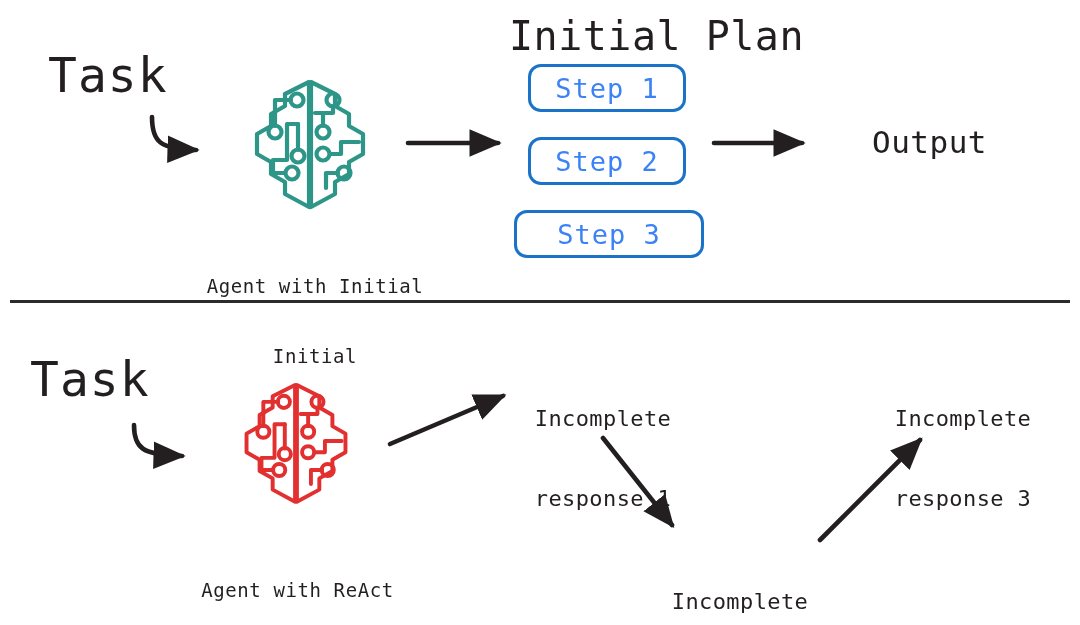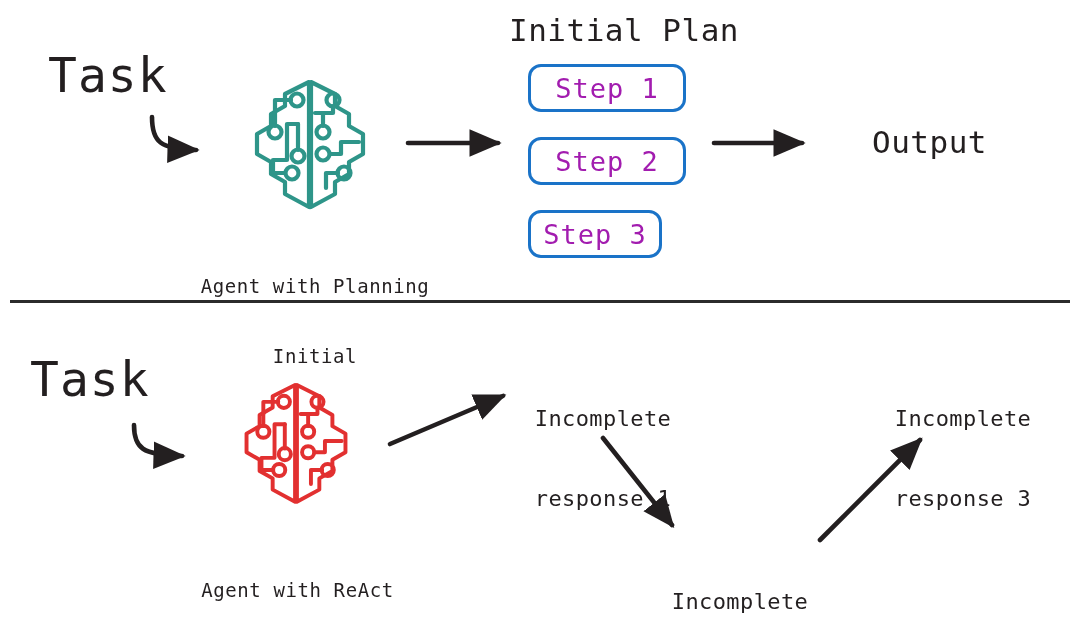--- a/index.html
+++ b/index.html
@@ -22,21 +22,21 @@
     white-space: pre;
     line-height: 1.22;
     color: #231f20;
     letter-spacing: 0.5px;
   }
   .task-label {
     font-size: 48px;
     letter-spacing: 1px;
   }
   .title-label {
-    font-size: 31px;
+    font-size: 40px;
   }
   .output-label {
     font-size: 31px;
     margin-left: 44px;
   }
   .caption {
     font-size: 19px;
     text-align: center;
     letter-spacing: 0.6px;
   }
@@ -50,21 +50,21 @@
     box-sizing: border-box;
     border: 3px solid #1a73c8;
     border-radius: 13px;
     display: flex;
     align-items: center;
     justify-content: center;
     background: #ffffff;
   }
   .step-box span {
     font-size: 27px;
-    color: #a21caf;
+    color: #3b82f6;
     letter-spacing: 1px;
     font-family: "DejaVu Sans Mono", "Liberation Mono", monospace;
   }
   .divider {
     position: absolute;
     background: #2b2b2b;
   }
   svg.overlay {
     position: absolute;
     left: 0;
@@ -109,33 +109,33 @@
         <circle cx="88" cy="64" r="6.5"></circle>
         <path d="M95 86 L106 86 L106 74 L124 74"></path>
         <circle cx="88" cy="86" r="6.5"></circle>
         <path d="M103 105 L91 105 L91 120"></path>
         <circle cx="109" cy="105" r="6.5"></circle>
       </g>
     </svg>
   </div>
 
   <div class="txt caption" style="left:175px; top:229px; width:280px;">
-    <div>Agent with Planning</div>
+    <div>Agent with Initial</div>
     <div>Initial</div>
   </div>
 
   <div class="txt title-label" style="left:509px; top:12px;">Initial Plan</div>
 
   <div class="step-box" style="left:528px; top:64px; width:158px; height:48px;">
     <span>Step 1</span>
   </div>
   <div class="step-box" style="left:528px; top:137px; width:158px; height:48px;justify-content:center;">
     <span>Step 2</span>
   </div>
-  <div class="step-box" style="left:528px; top:210px; width:134px; height:48px;">
+  <div class="step-box" style="left:514px; top:210px; width:190px; height:48px;">
     <span>Step 3</span>
   </div>
 
   <div class="txt output-label" style="left:828px; top:124px;">Output</div>
 
   <div class="divider" style="left:10px; top:300px; width:1060px; height:3px;"></div>
 
   <div class="txt task-label" style="left:30px; top:350px;">Task</div>
 
   <div class="brain-wrap" style="left:226px; top:372px; width:140px; height:140px;">

